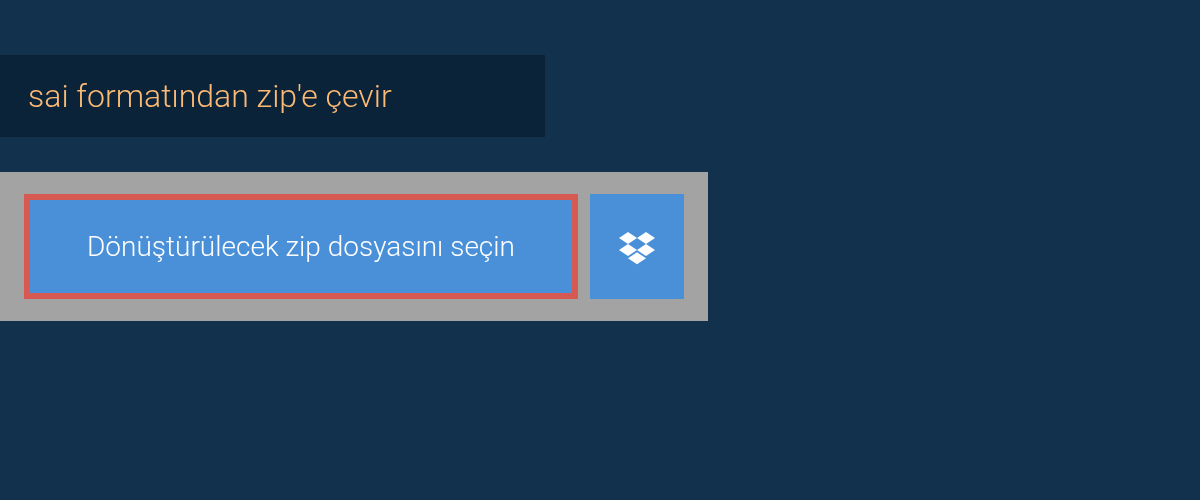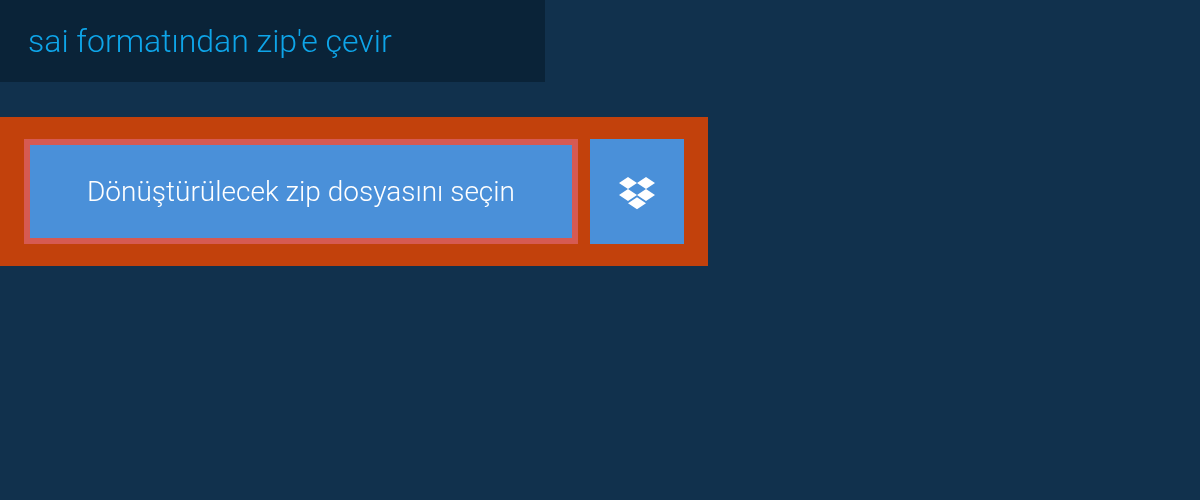--- a/index.html
+++ b/index.html
@@ -9,29 +9,30 @@
     }
     body {
       width: 1200px;
       height: 500px;
       background-color: #11314d;
       font-family: -apple-system, BlinkMacSystemFont, "Segoe UI", Roboto, Helvetica, Arial, sans-serif;
       overflow: hidden;
     }
     .header-tab {
       background-color: #0a2338;
-      color: #0ea5e9;
+      color: #fdba74;
       padding: 22px 28px;
       font-size: 32px;
       font-weight: 300;
       display: inline-block;
       width: 545px;
+      margin-top: 55px;
     }
     .content-panel {
-      background-color: #c2410c;
+      background-color: #a3a3a3;
       padding: 22px 24px;
       margin-top: 35px;
       width: 708px;
       display: flex;
       gap: 12px;
       align-items: stretch;
     }
     .select-file-button {
       background-color: #4a90d9;
       color: #ffffff;

